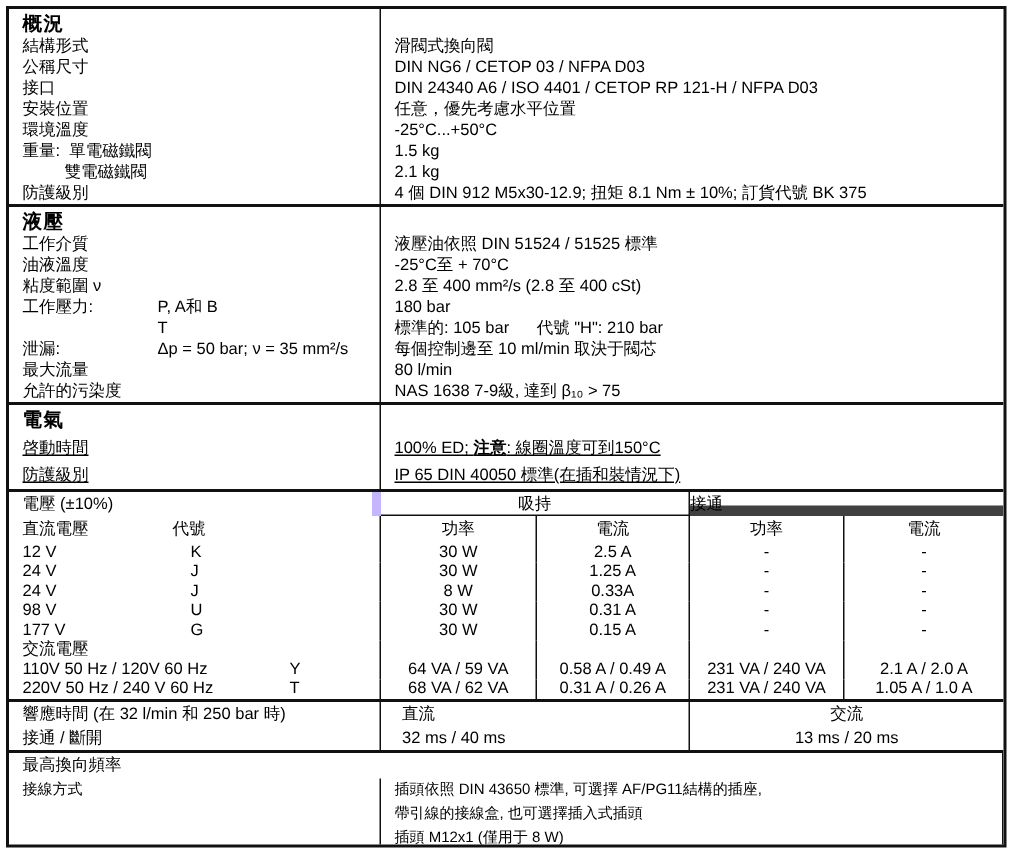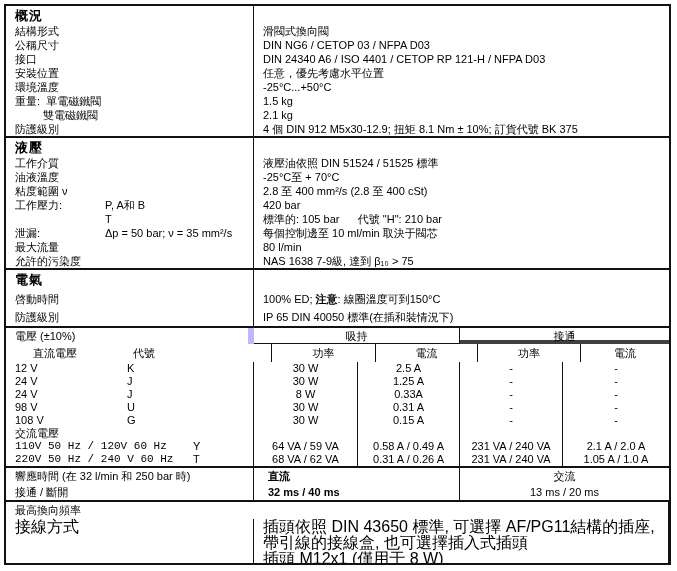--- a/index.html
+++ b/index.html
@@ -15,46 +15,46 @@
   .srow{display:flex;height:14px;line-height:14px;font-size:11px;}
   .lcell{flex:0 0 248px;border-right:1px solid #111;box-sizing:border-box;
          padding-left:9px;display:flex;align-items:flex-start;}
   .vcell{flex:1;padding-left:9px;box-sizing:border-box;}
   .ind{padding-left:28px;}
   .lbl90{flex:0 0 90px;}
   .cond{flex:1;}
   .b{font-weight:bold;}
   
   .trow.e{height:20px;line-height:20px;justify-content:space-between;}
-  .erow{height:18px;line-height:18px;}
+  .erow{height:18px;line-height:18px;text-decoration:underline;}
   
   .vrow{display:flex;font-size:11px;}
   .h1{height:16px;line-height:16px;}
   .h1 .lcell{border-right:6px solid #c4b5fd;}
   .g1{flex:0 0 206px;border-right:1px solid #111;border-bottom:1px solid #111;
       box-sizing:border-box;text-align:center;}
-  .g2{flex:1;border-bottom:4px solid #404040;text-align:center;}
-  .h2{height:18px;line-height:18px;padding-left:18px;}
+  .g2{flex:1;border-bottom:7px solid #404040;}
+  .h2{height:18px;line-height:18px;}
   .dr{height:13px;line-height:13px;}
   .acr{height:13px;line-height:13px;}
   .c{box-sizing:border-box;text-align:center;}
   .c1{flex:0 0 104px;border-right:1px solid #111;}
   .c2{flex:0 0 102px;border-right:1px solid #111;}
   .c3{flex:0 0 103px;border-right:1px solid #111;}
   .c4{flex:1;}
   .vspan{flex:0 0 100px;}
   .code{padding-left:12px;}
-  .acv{flex:0 0 178px;font-family:Liberation Mono, monospace;}
+  .acv{flex:0 0 178px;}
   
   .r5{display:flex;height:16px;line-height:16px;font-size:11px;}
-  .mid{flex:0 0 206px;border-right:1px solid #111;box-sizing:border-box;padding-left:14px;font-weight:bold;}
+  .mid{flex:0 0 206px;border-right:1px solid #111;box-sizing:border-box;padding-left:14px;}
   .rt{flex:1;text-align:center;}
   
   .frow{display:flex;height:17px;line-height:17px;font-size:11px;flex-direction:column;}
-  .crow{display:flex;font-size:16px;}
+  .crow{display:flex;font-size:10px;}
   .crow .lcell{align-items:flex-start;line-height:16px;}
   .clines{flex:1;padding-left:9px;}
   .cline{height:16px;line-height:16px;}
 </style>
 </head>
 <body>
 
 <div class="sheet">
 
   <div class="sec first">
@@ -140,21 +140,21 @@
           <span class="lbl90">粘度範圍 ν</span>
           <span class="cond"></span>
         </div>
       <div class="vcell">2.8 至 400 mm²/s (2.8 至 400 cSt)</div>
     </div>
     <div class="srow">
       <div class="lcell">
           <span class="lbl90">工作壓力:</span>
           <span class="cond">P, A和 B</span>
         </div>
-      <div class="vcell">420 bar</div>
+      <div class="vcell">180 bar</div>
     </div>
     <div class="srow">
       <div class="lcell">
           <span class="lbl90"></span>
           <span class="cond">T</span>
         </div>
       <div class="vcell">標準的: 105 bar&nbsp;&nbsp;&nbsp;&nbsp;&nbsp;&nbsp;代號 "H": 210 bar</div>
     </div>
     <div class="srow">
       <div class="lcell">
@@ -254,21 +254,21 @@
           <span class="vspan">98 V</span>
           <span class="code">U</span>
         </div>
       <div class="c c1">30 W</div>
       <div class="c c2">0.31 A</div>
       <div class="c c3">-</div>
       <div class="c c4">-</div>
     </div>
     <div class="vrow dr">
       <div class="lcell">
-          <span class="vspan">108 V</span>
+          <span class="vspan">177 V</span>
           <span class="code">G</span>
         </div>
       <div class="c c1">30 W</div>
       <div class="c c2">0.15 A</div>
       <div class="c c3">-</div>
       <div class="c c4">-</div>
     </div>
 
     <div class="vrow dr">
       <div class="lcell">

